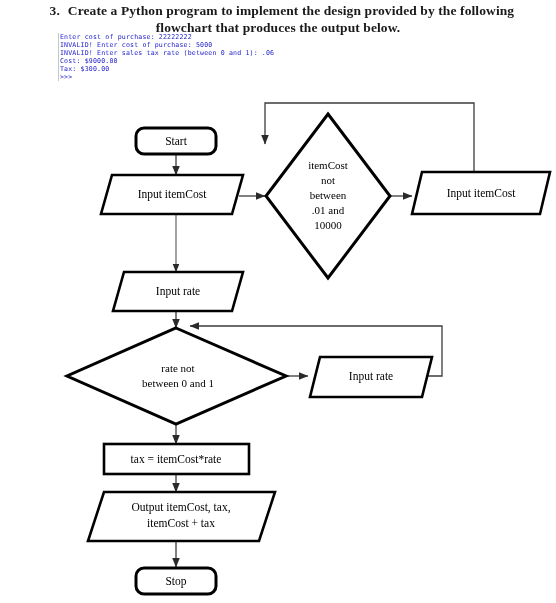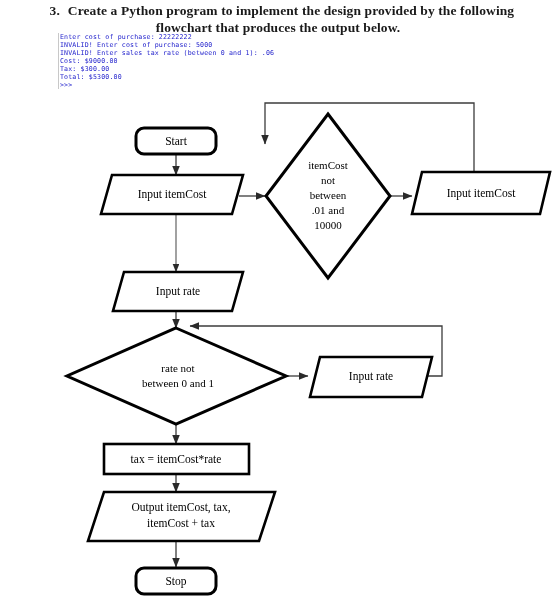--- a/index.html
+++ b/index.html
@@ -103,21 +103,20 @@
 <body>
 
 <div class="question-heading"><span class="qnum">3.</span><span>Create a Python program to implement the design provided by the following flowchart that produces the output below.</span></div>
 
 <div class="console-block">
   <div class="console-line">Enter cost of purchase: 22222222</div>
   <div class="console-line">INVALID! Enter cost of purchase: 5000</div>
   <div class="console-line">INVALID! Enter sales tax rate (between 0 and 1): .06</div>
   <div class="console-line">Cost: $9000.00</div>
   <div class="console-line">Tax: $300.00</div>
-  <div class="console-line">Total: $5300.00</div>
   <div class="console-line">&gt;&gt;&gt;</div>
 </div>
 
 <div class="flow-wrap">
 <svg class="flow" width="556" height="503" viewBox="0 0 556 503" xmlns="http://www.w3.org/2000/svg">
   <defs>
     <marker id="ah" markerWidth="9" markerHeight="9" refX="7.2" refY="3" orient="auto" markerUnits="strokeWidth">
       <path d="M0,0 L7.5,3 L0,6 z" fill="#2a2a2a"></path>
     </marker>
   </defs>

